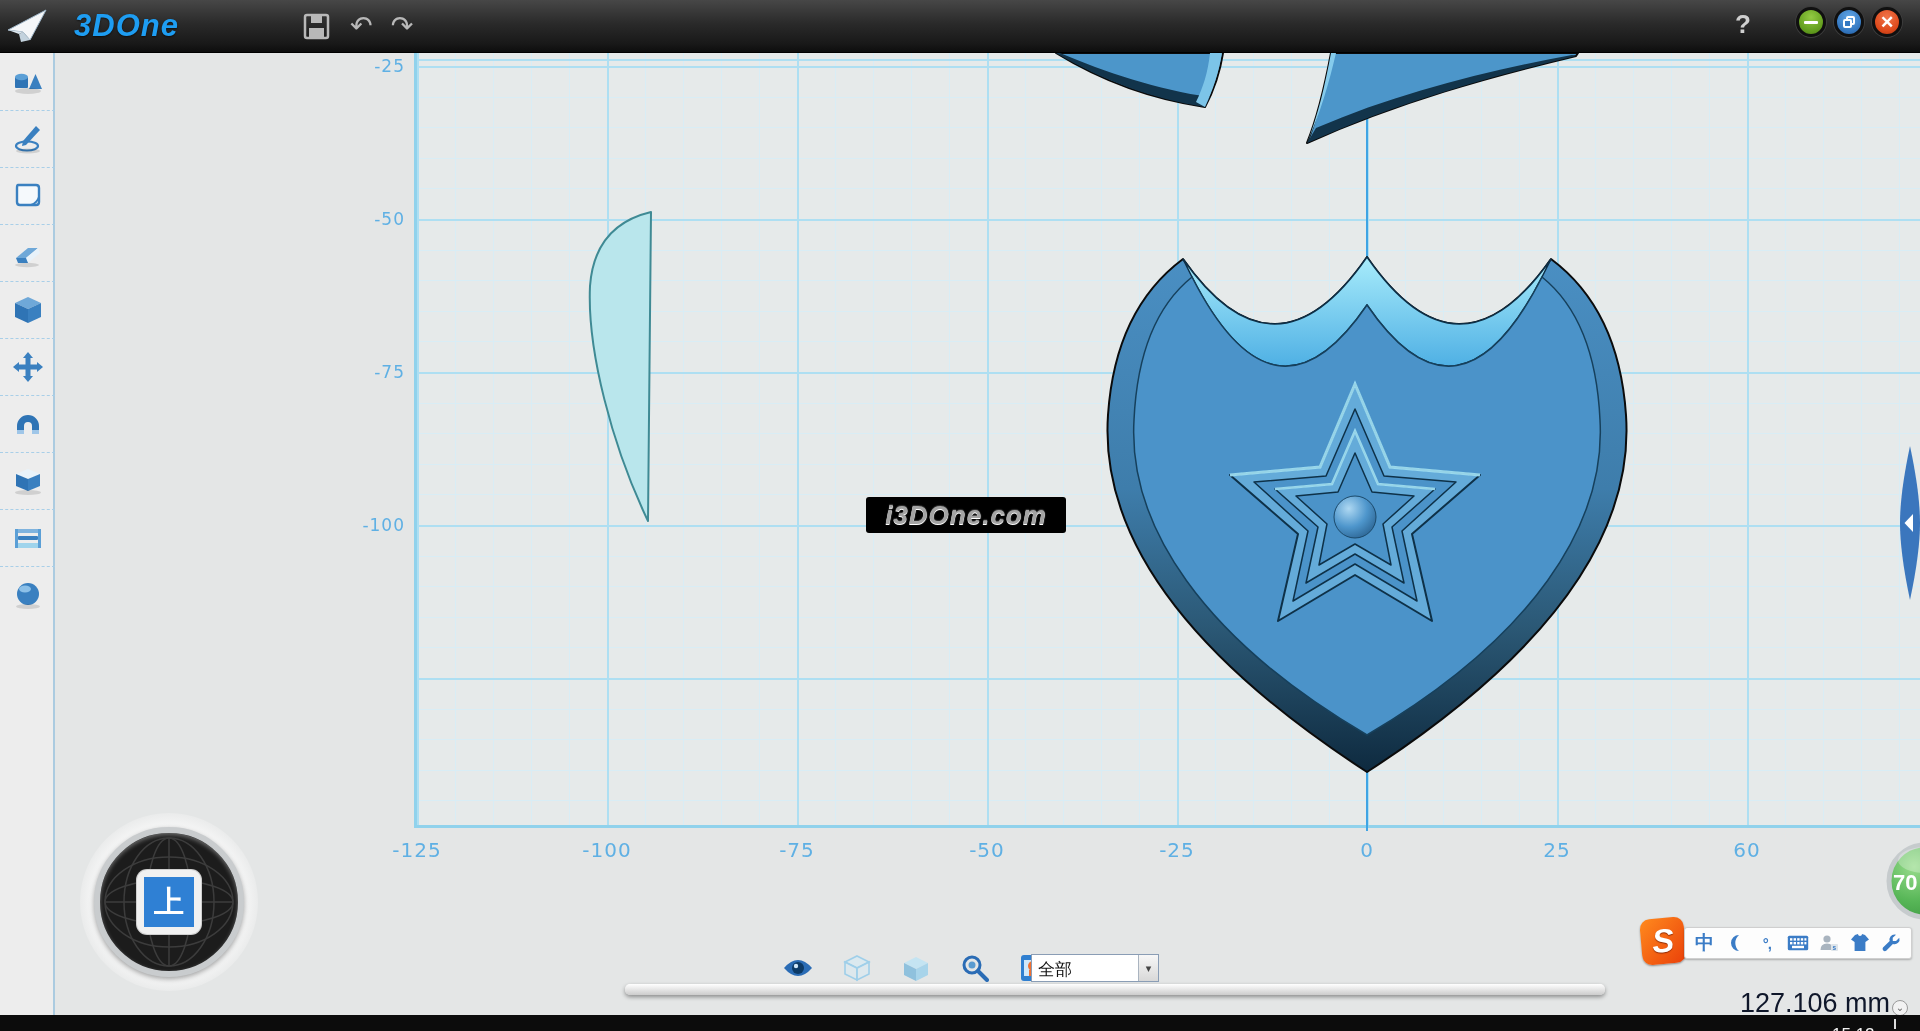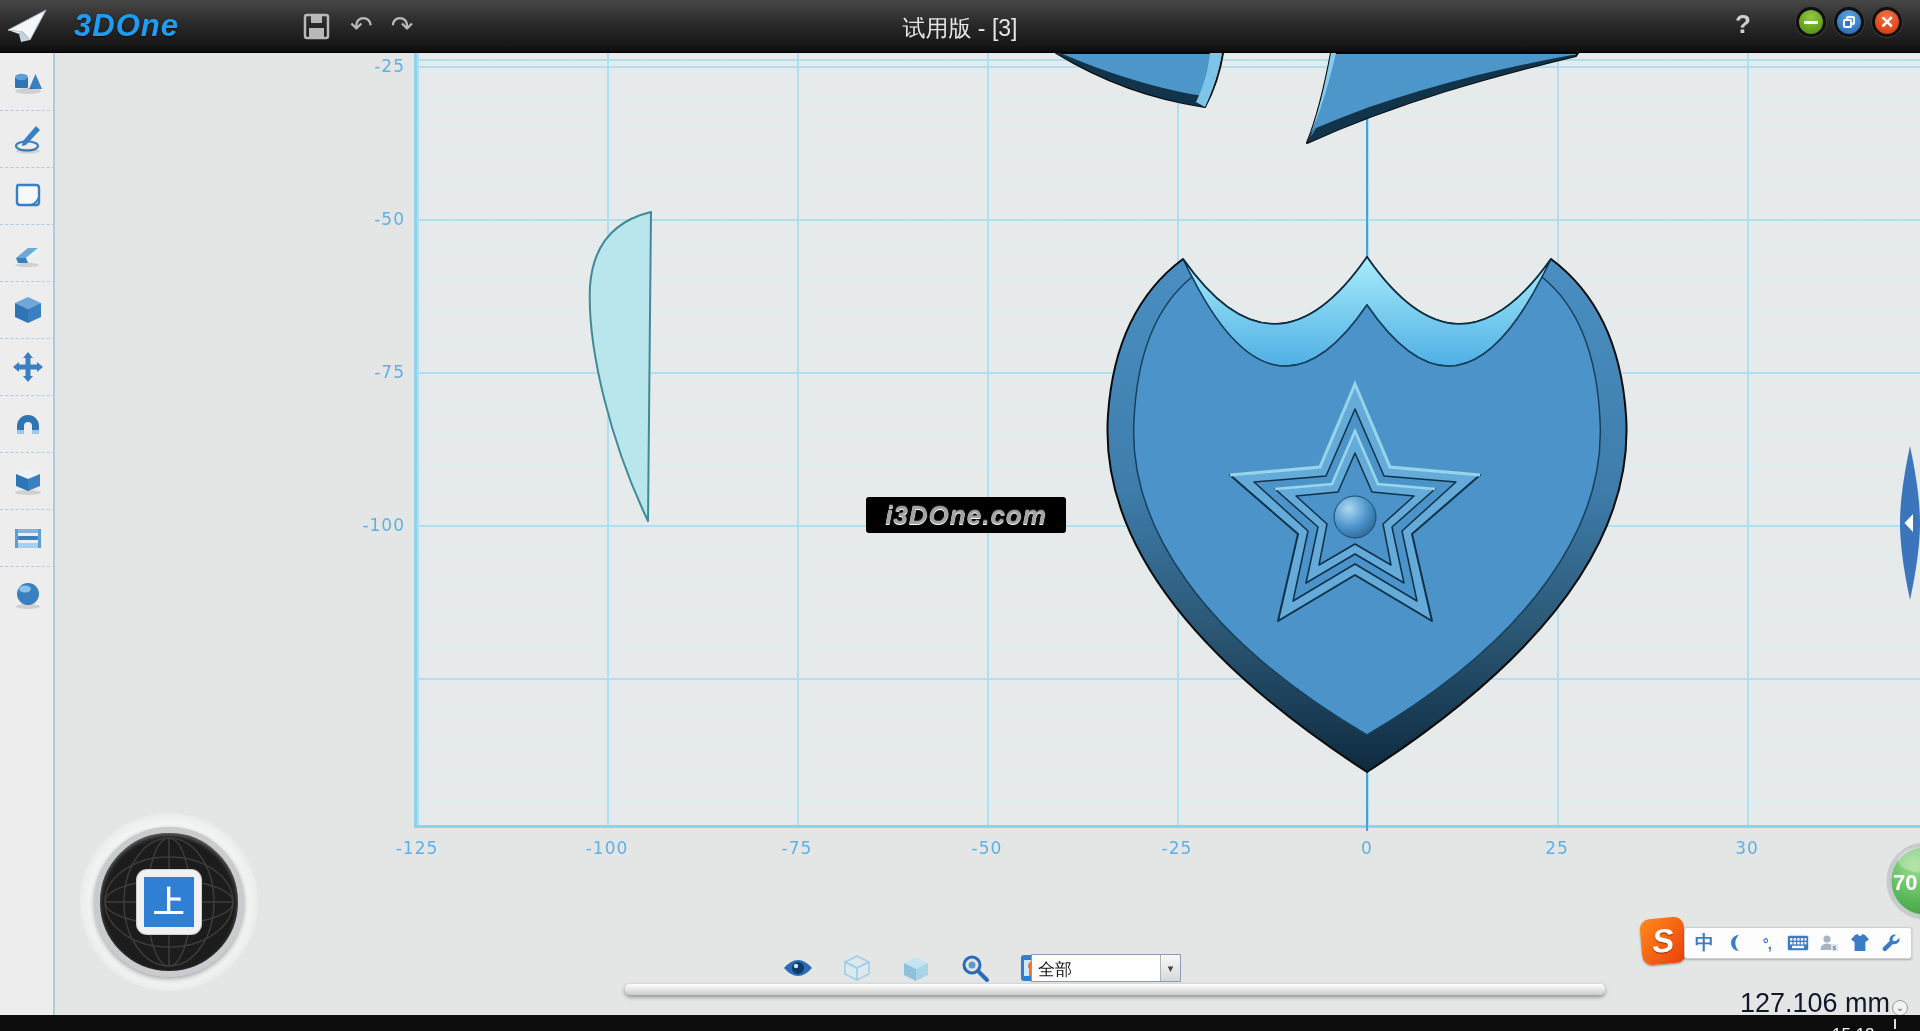--- a/index.html
+++ b/index.html
@@ -47,21 +47,21 @@
     background-image:
       repeating-linear-gradient(90deg, #aedff2 0, #aedff2 2px, transparent 2px, transparent 190px),
       repeating-linear-gradient(180deg, #aedff2 0, #aedff2 2px, transparent 2px, transparent 153px),
       repeating-linear-gradient(90deg, #d9edf5 0, #d9edf5 1px, transparent 1px, transparent 38px),
       repeating-linear-gradient(180deg, #d9edf5 0, #d9edf5 1px, transparent 1px, transparent 30.6px);
     background-position:0 0, 0 13px, 0 0, 0 13px; z-index:1; }
   .axis-x0 { position:absolute; left:1366px; top:53px; width:2px; height:778px; background:#3fa4e4; z-index:2; }
   .ylab { position:absolute; left:330px; width:75px; text-align:right; color:#5fb0e4;
     font-size:17px; letter-spacing:1px; z-index:3; font-family:"DejaVu Sans", sans-serif; }
   .xlab { position:absolute; top:838px; width:80px; text-align:center; color:#5fb0e4;
-    font-size:17px; letter-spacing:1px; z-index:3; font-family:"DejaVu Sans", sans-serif; }
+    font-size:20px; letter-spacing:1px; z-index:3; font-family:"DejaVu Sans", sans-serif; }
 
   .models { position:absolute; left:0; top:0; width:1920px; height:1031px; z-index:5; pointer-events:none; }
 
   
   .watermark { position:absolute; left:866px; top:497px; width:200px; height:36px;
     background:#000; border-radius:3px; z-index:6; display:flex; align-items:center; justify-content:center; }
   .watermark span { font-size:26px; font-weight:bold; font-style:italic; color:#a3a3a3;
     text-shadow:0 1px 0 #fff, 0 -1px 1px #333, 1px 1px 1px #222; letter-spacing:1px; }
 
   
@@ -76,21 +76,21 @@
     border-radius:10px; box-shadow:0 0 0 1px #cfcfcf; display:flex; align-items:center; justify-content:center; }
   .nav-face-inner { width:50px; height:50px; background:#2f80d4; display:flex; align-items:center;
     justify-content:center; color:#fff; font-size:30px; font-weight:bold; }
 
   
   .dock-bar { position:absolute; left:625px; top:984px; width:980px; height:11px; border-radius:5px;
     background:linear-gradient(#ffffff,#cccccc); box-shadow:0 2px 4px rgba(0,0,0,.4); z-index:12; }
   .dock-icons { position:absolute; left:782px; top:952px; height:32px; display:flex; gap:27px;
     align-items:center; z-index:13; }
   .dock-btn { width:32px; height:32px; display:flex; align-items:center; justify-content:center; cursor:pointer; }
-  .combo { position:absolute; left:1031px; top:954px; width:150px; height:28px; background:#fff;
+  .combo { position:absolute; left:1031px; top:954px; width:128px; height:28px; background:#fff;
     border:1px solid #8a9db5; display:flex; z-index:13; cursor:pointer; }
   .combo-val { flex:1; font-size:17px; color:#111; padding:3px 0 0 6px; }
   .combo-btn { width:20px; border-left:1px solid #aab4c0; background:linear-gradient(#f7f7f7,#d8d8d8);
     display:flex; align-items:center; justify-content:center; font-size:11px; color:#444; }
 
   
   .measure { position:absolute; left:1640px; top:988px; width:250px; text-align:right; font-size:27px;
     color:#0f172a; z-index:12; }
   .measure-drop { position:absolute; left:1892px; top:1000px; width:16px; height:16px; border-radius:50%;
     background:#f2f2f2; border:1px solid #9a9a9a; color:#666; font-size:10px; line-height:13px;
@@ -130,21 +130,21 @@
   <span class="ylab" style="top:209px">-50</span>
   <span class="ylab" style="top:362px">-75</span>
   <span class="ylab" style="top:515px">-100</span>
   <span class="xlab" style="left:377px">-125</span>
   <span class="xlab" style="left:567px">-100</span>
   <span class="xlab" style="left:757px">-75</span>
   <span class="xlab" style="left:947px">-50</span>
   <span class="xlab" style="left:1137px">-25</span>
   <span class="xlab" style="left:1327px">0</span>
   <span class="xlab" style="left:1517px">25</span>
-  <span class="xlab" style="left:1707px">30</span>
+  <span class="xlab" style="left:1707px">60</span>
 
   <svg class="models" viewBox="0 0 1920 1031">
     <defs>
       <linearGradient id="shieldBody" x1="0" y1="0" x2="0" y2="1">
         <stop offset="0" stop-color="#4a8fc3"></stop>
           <stop offset="0.45" stop-color="#3e7dab"></stop>
         <stop offset="0.72" stop-color="#2b5875"></stop>
           <stop offset="1" stop-color="#0e2a3f"></stop>
       </linearGradient>
       <linearGradient id="cyanBand" x1="0" y1="0" x2="0" y2="1">
@@ -224,21 +224,20 @@
       <span class="dock-btn">
         <svg width="27" height="27" viewBox="0 0 27 27">
           <rect x="2" y="2" width="23" height="23" rx="2" fill="none" stroke="#b8b8b8" stroke-width="2.5"></rect>
           <rect x="8" y="3" width="11" height="7" fill="#b8b8b8"></rect>
           <rect x="6" y="15" width="15" height="9" fill="#b8b8b8"></rect>
         </svg>
       </span>
       <span class="tb-glyph">↶</span>
       <span class="tb-glyph">↷</span>
     </div>
-    <div class="win-title">试用版 - [3]</div>
     <div class="help-q">?</div>
     <div class="win-btns">
       <div class="wbtn min">
           <span class="bar"></span>
         </div>
       <div class="wbtn max">
           <span class="sq">
             <i></i>
             <i></i>
           </span>

